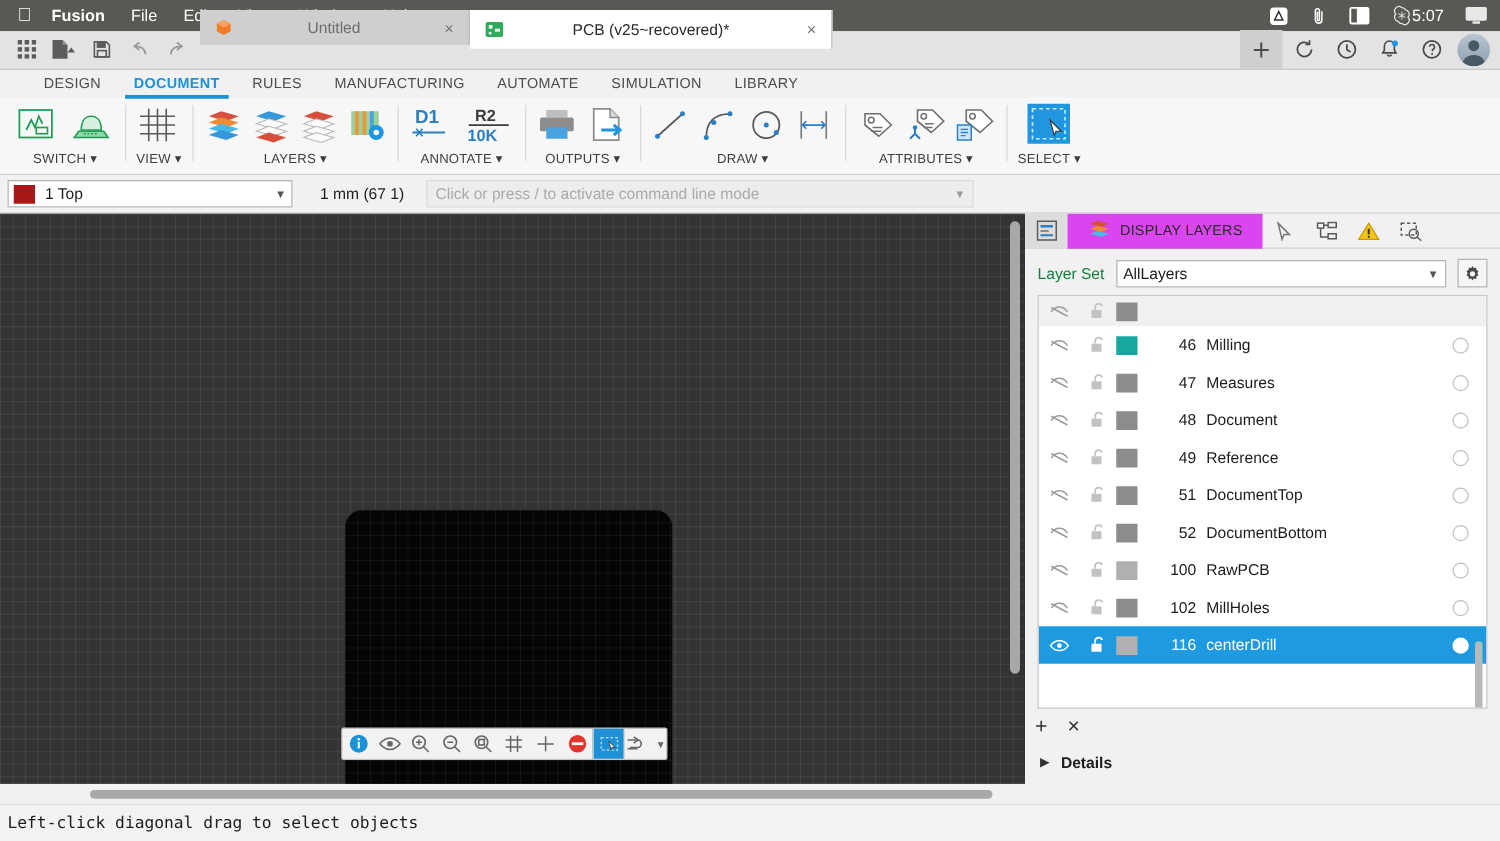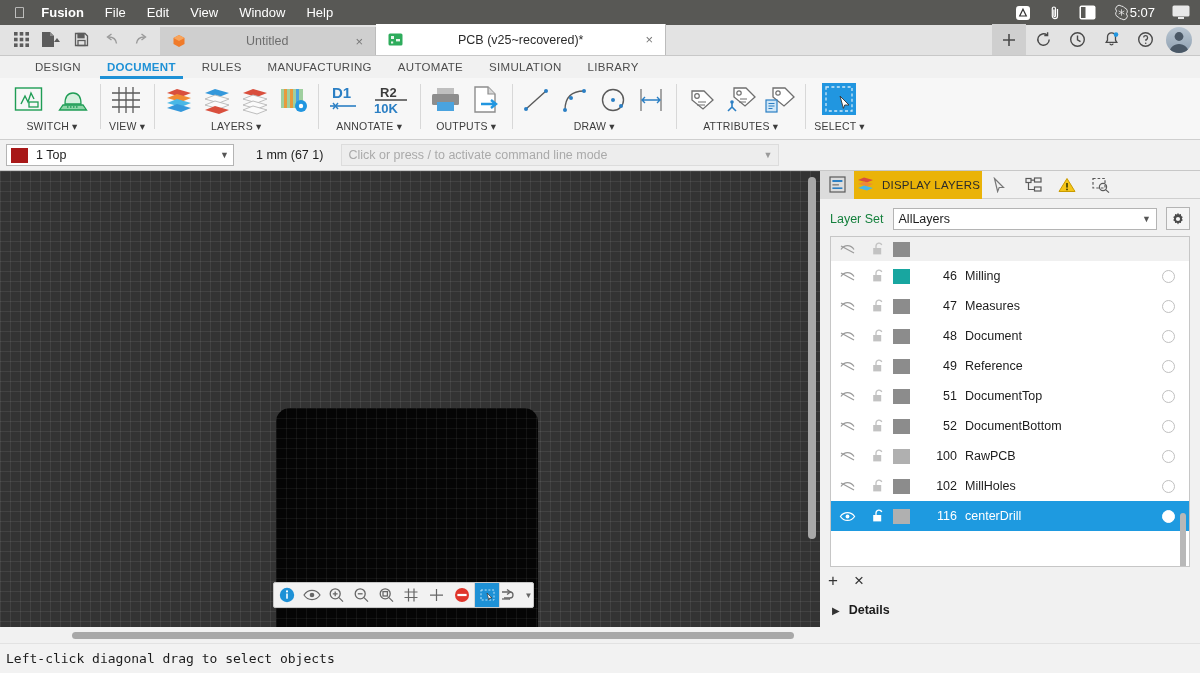--- a/index.html
+++ b/index.html
@@ -50,21 +50,21 @@
   }
 
   
   #toptool {
     height: 31px; background: #e3e3e3;
     display: flex; align-items: flex-end;
     border-bottom: 1px solid #c8c8c8;
   }
   .tt-icons { display: flex; align-items: center; height: 31px; padding: 0 6px 0 8px; gap: 4px; }
   .tt-btn { width: 26px; height: 26px; display: flex; align-items: center; justify-content: center; color: #5c5c5c; }
-  .tabs { display: flex; align-items: flex-end; height: 31px; }
+  .tabs { display: flex; height: 47px; }
   .tab {
     height: 28px; min-width: 200px; padding: 0 12px;
     display: flex; align-items: center; justify-content: center;
     font-size: 12.5px; color: #6e6e6e; position: relative;
     background: #cfcfcf; border-right: 1px solid #bcbcbc;
   }
   .tab.active { background: #ffffff; color: #2b2b2b; height: 31px; }
   .tab .ticon { margin-right: 7px; display: flex; }
   .tab .tlabel { flex: 1; text-align: center; white-space: nowrap; }
   .tab .tclose { margin-left: 14px; color: #777; font-size: 13px; }
@@ -165,22 +165,22 @@
 
   
   #rightpanel { flex: 1; background: #f1f1f1; display: flex; flex-direction: column; }
   #panelhead {
     height: 28px; display: flex; align-items: center; border-bottom: 1px solid #cfcfcf;
     background: #f1f1f1;
   }
   .phbtn { width: 34px; height: 28px; display: flex; align-items: center; justify-content: center; color: #5a5a5a; }
   .phbtn.box { background: #dcdcdc; }
   .phtab {
-    height: 28px; display: flex; align-items: center; gap: 7px; padding: 0 2px;
-    background: #eab308; font-size: 11.5px; color: #2b2b2b; letter-spacing: 0.2px;
+    height: 28px; display: flex; align-items: center; gap: 7px; padding: 0 16px;
+    background: #d946ef; font-size: 11.5px; color: #2b2b2b; letter-spacing: 0.2px;
   }
   #layersetrow { display: flex; align-items: center; padding: 8px 10px 6px 10px; gap: 9px; }
   #layersetrow .lbl { font-size: 12.5px; color: #15803d; }
   .dd {
     flex: 1; height: 22px; background: #fff; border: 1px solid #b4b4b4;
     display: flex; align-items: center; padding: 0 5px; font-size: 12.5px; color: #1c1c1c;
   }
   .dd .caret { margin-left: auto; color: #555; font-size: 9px; }
   .gearbtn {
     width: 24px; height: 23px; border: 1px solid #b4b4b4; background: #f5f5f5;

